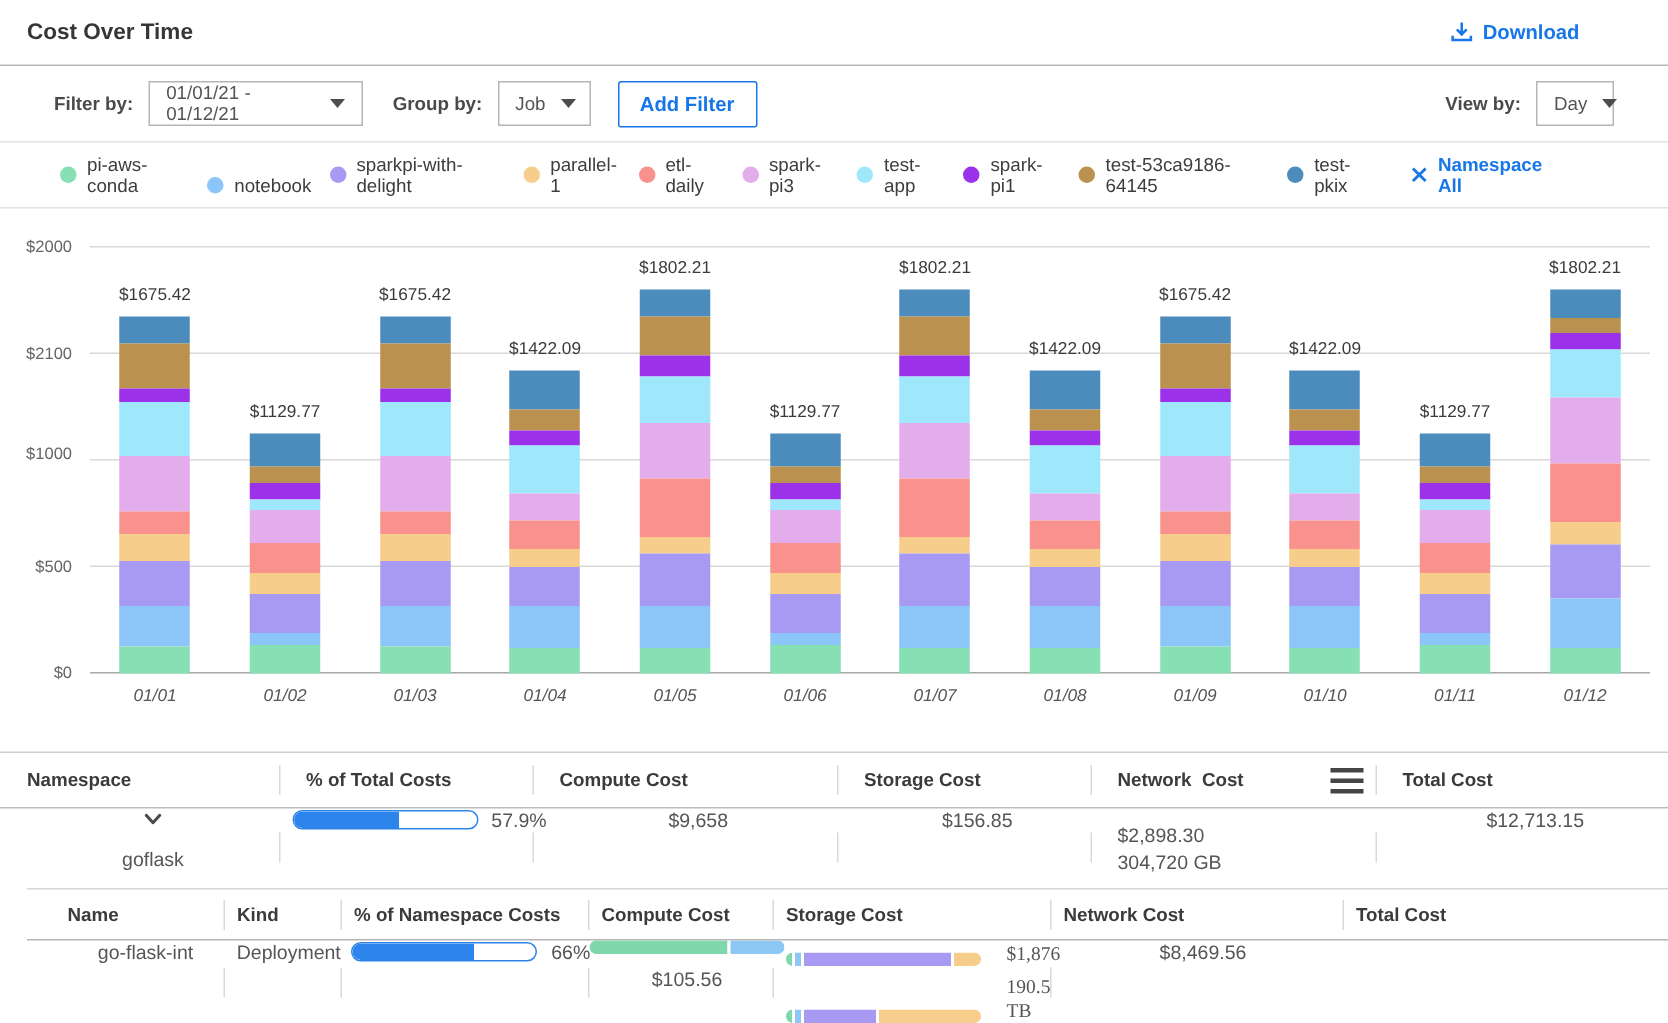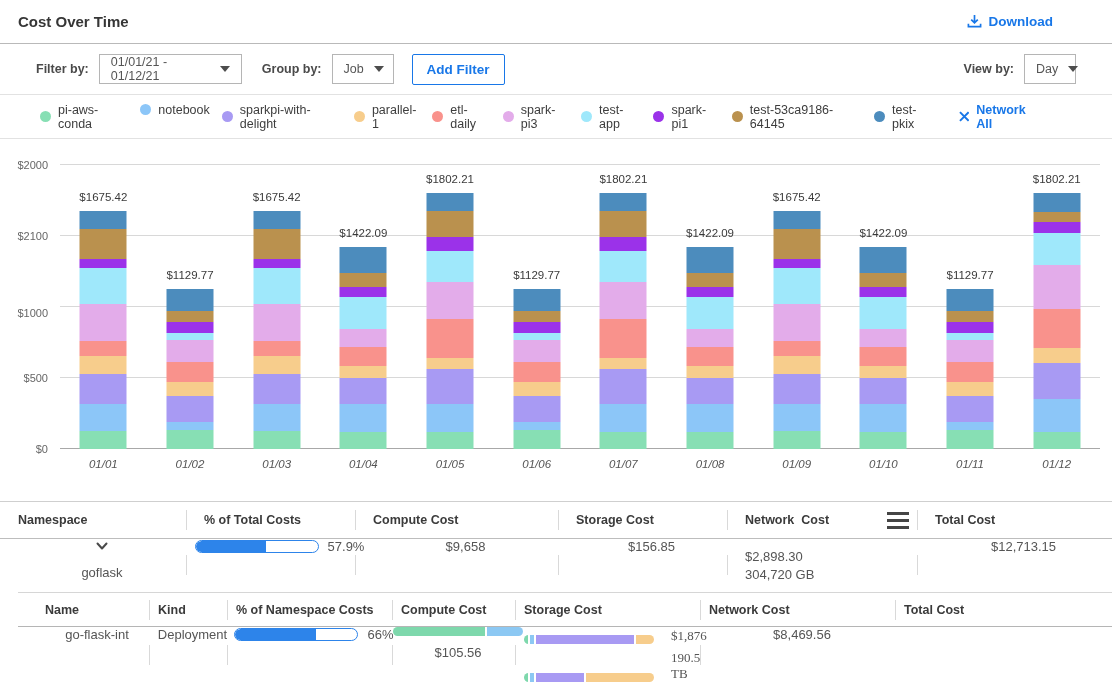--- a/index.html
+++ b/index.html
@@ -118,21 +118,21 @@
   <div class="tb-right">
     <span class="tb-label">View by:</span>
     <div class="selbox w-day">
       <span>Day</span>
       <span class="caret"></span>
     </div>
   </div>
 </div>
 
 <div class="legend">
-  <span id="legend-items" style="display:flex;align-items:flex-start;gap:12px;">
+  <span id="legend-items" style="display:flex;align-items:flex-end;gap:12px;">
       <span class="lg-item">
         <span class="lg-dot" style="background: rgb(135, 223, 180);"></span>
         <span>pi-aws-conda</span>
       </span>
       <span class="lg-item">
         <span class="lg-dot" style="background: rgb(140, 198, 248);"></span>
         <span>notebook</span>
       </span>
       <span class="lg-item">
         <span class="lg-dot" style="background: rgb(168, 154, 243);"></span>
@@ -164,29 +164,29 @@
       </span>
       <span class="lg-item">
         <span class="lg-dot" style="background: rgb(76, 140, 189);"></span>
         <span>test-pkix</span>
       </span>
     </span>
   <div class="deselect">
     <svg width="11" height="11" viewBox="0 0 11 11">
       <path d="M1 1 L10 10 M10 1 L1 10" stroke="#1877e8" stroke-width="2" fill="none"></path>
     </svg>
-    <span>Network All</span>
+    <span>Namespace All</span>
   </div>
 </div>
 
 <div class="chart">
   <div class="yaxis" id="yaxis">
       <div class="ytick" style="bottom: 0px;">$0</div>
       <div class="ytick" style="bottom: 71px;">$500</div>
-      <div class="ytick" style="bottom: 136px;">$1000</div>
+      <div class="ytick" style="bottom: 146px;">$1000</div>
       <div class="ytick" style="bottom: 213px;">$2100</div>
       <div class="ytick" style="bottom: 284px;">$2000</div>
     </div>
   <div class="plot" id="plot">
       <div class="gridline axis0" style="bottom: 0px;"></div>
       <div class="gridline" style="bottom: 71px;"></div>
       <div class="gridline" style="bottom: 142px;"></div>
       <div class="gridline" style="bottom: 213px;"></div>
       <div class="gridline" style="bottom: 284px;"></div>
       <div class="bar-group">

